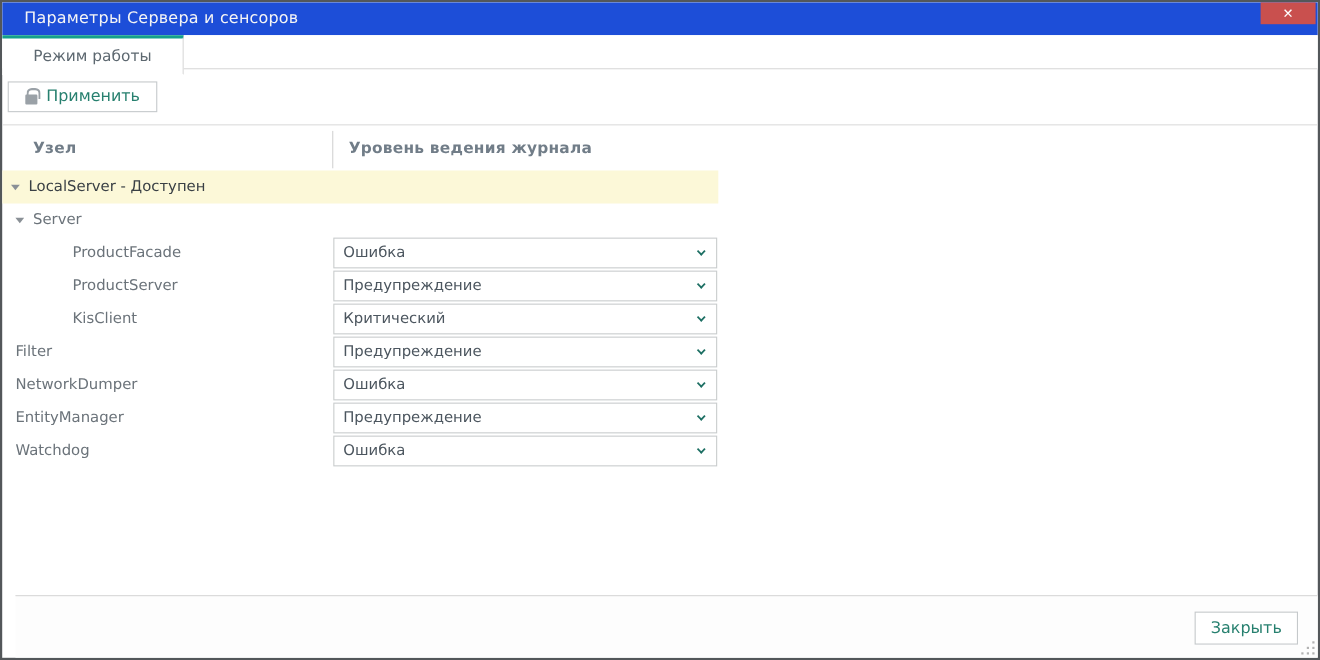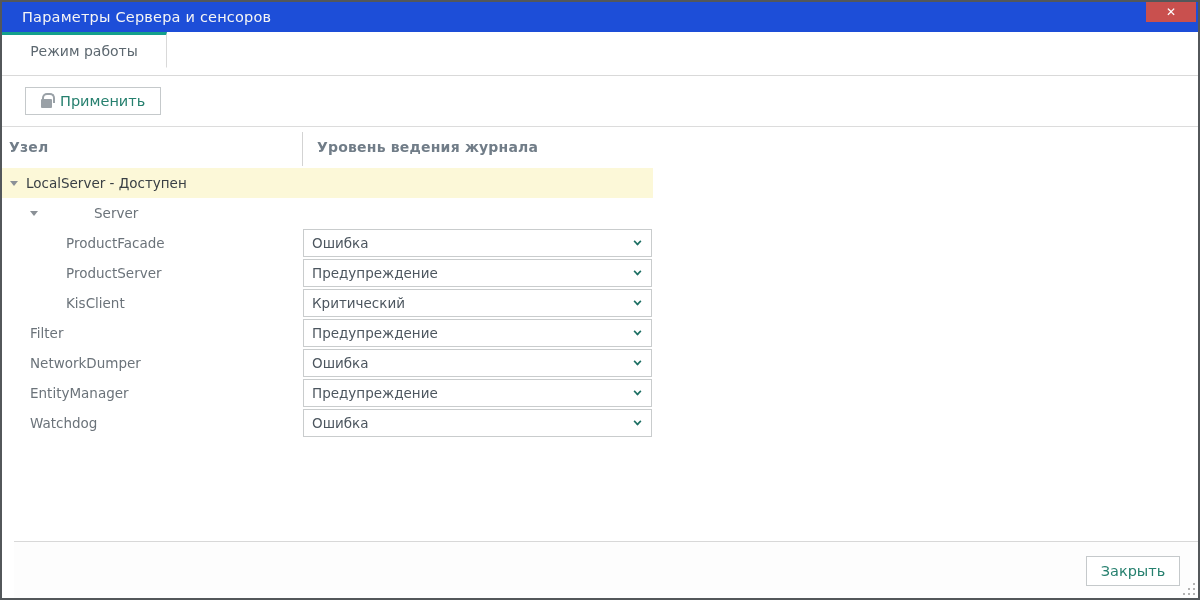--- a/index.html
+++ b/index.html
@@ -9,52 +9,52 @@
             border:2px solid #53575a; overflow:hidden; }
 
   
   .titlebar { height:30px; background:#1d4ed8; display:flex; align-items:center; padding-left:20px; }
   .titlebar-text { color:#f5f5f5; font-size:14.5px; letter-spacing:.2px; }
   .close-btn { position:absolute; top:0; right:2px; width:50px; height:20px; background:#c9504e;
                display:flex; align-items:center; justify-content:center; cursor:pointer; }
   .close-btn span { color:#ffffff; font-size:12px; font-weight:bold; line-height:1; }
 
   
-  .tabbar { height:44px; display:flex; border-bottom:1px solid #d9d9d9; background:#ffffff; }
+  .tabbar { height:31px; display:flex; border-bottom:1px solid #d9d9d9; background:#ffffff; }
   .tab { width:165px; height:36px; margin-bottom:-1px; background:#ffffff;
          border-top:3px solid #14a08c; border-right:1px solid #d9d9d9; border-bottom:1px solid #ffffff;
          display:flex; align-items:center; justify-content:center; cursor:pointer; }
   .tab-label { color:#5d6870; font-size:14px; }
 
   
-  .toolbar { height:50px; display:flex; align-items:center; padding-left:23px; }
+  .toolbar { height:50px; display:flex; align-items:center; padding-left:5px; }
   .btn { display:flex; align-items:center; justify-content:center; gap:8px; height:28px;
          background:#ffffff; border:1px solid #c5c9cb; cursor:pointer; }
   .apply-btn { padding:0 15px; }
   .btn-text { color:#27806f; font-size:14.5px; }
 
   
   .lock-icon { position:relative; width:11px; height:9px; background:#9aa1a7; border-radius:1px; margin-top:5px; }
   .lock-icon::before { content:""; position:absolute; top:-6px; left:1px; width:9px; height:8px;
                        border:2px solid #9aa1a7; border-bottom:none; border-radius:5px 5px 0 0; }
 
   
   .thead { position:relative; height:40px; border-top:1px solid #dcdcdc; display:flex; align-items:center; }
   .thead::after { content:""; position:absolute; left:300px; top:5px; bottom:0; width:1px; background:#d3d3d3; }
-  .th-node { width:300px; padding-left:7px; }
+  .th-node { width:300px; padding-left:28px; }
   .th-level { padding-left:15px; }
   .th-text { color:#717d88; font-size:14px; font-weight:bold; letter-spacing:.2px; }
 
   
   .rows { margin-top:2px; }
   .row { display:flex; height:30px; width:651px; }
   .row.highlighted { background:#fcf8d8; }
   .cell-node { width:300px; display:flex; align-items:center; }
   .cell-node.level-0 { padding-left:8px; }
-  .cell-node.level-1 { padding-left:28px;gap:48px; }
+  .cell-node.level-1 { padding-left:12px; }
   .cell-node.level-2 { padding-left:64px; }
   .expander { width:0; height:0; border-left:4px solid transparent; border-right:4px solid transparent;
               border-top:5px solid #8a9096; margin-right:8px; cursor:pointer; flex-shrink:0; }
   .node-label { font-size:13.5px; color:#6b737a; white-space:nowrap; }
   .row.highlighted .node-label { color:#3a4045; }
   .cell-level { width:351px; }
   .dropdown { width:349px; height:28px; margin-left:1px; margin-top:1px; background:#ffffff;
               border:1px solid #c9cccd; display:flex; align-items:center; justify-content:space-between;
               padding:0 10px 0 8px; cursor:pointer; }
   .dropdown-value { color:#4c565f; font-size:13.5px; }

